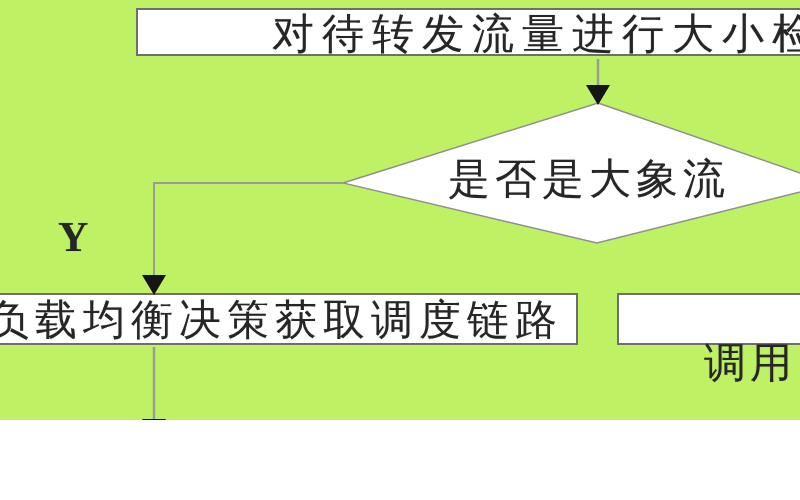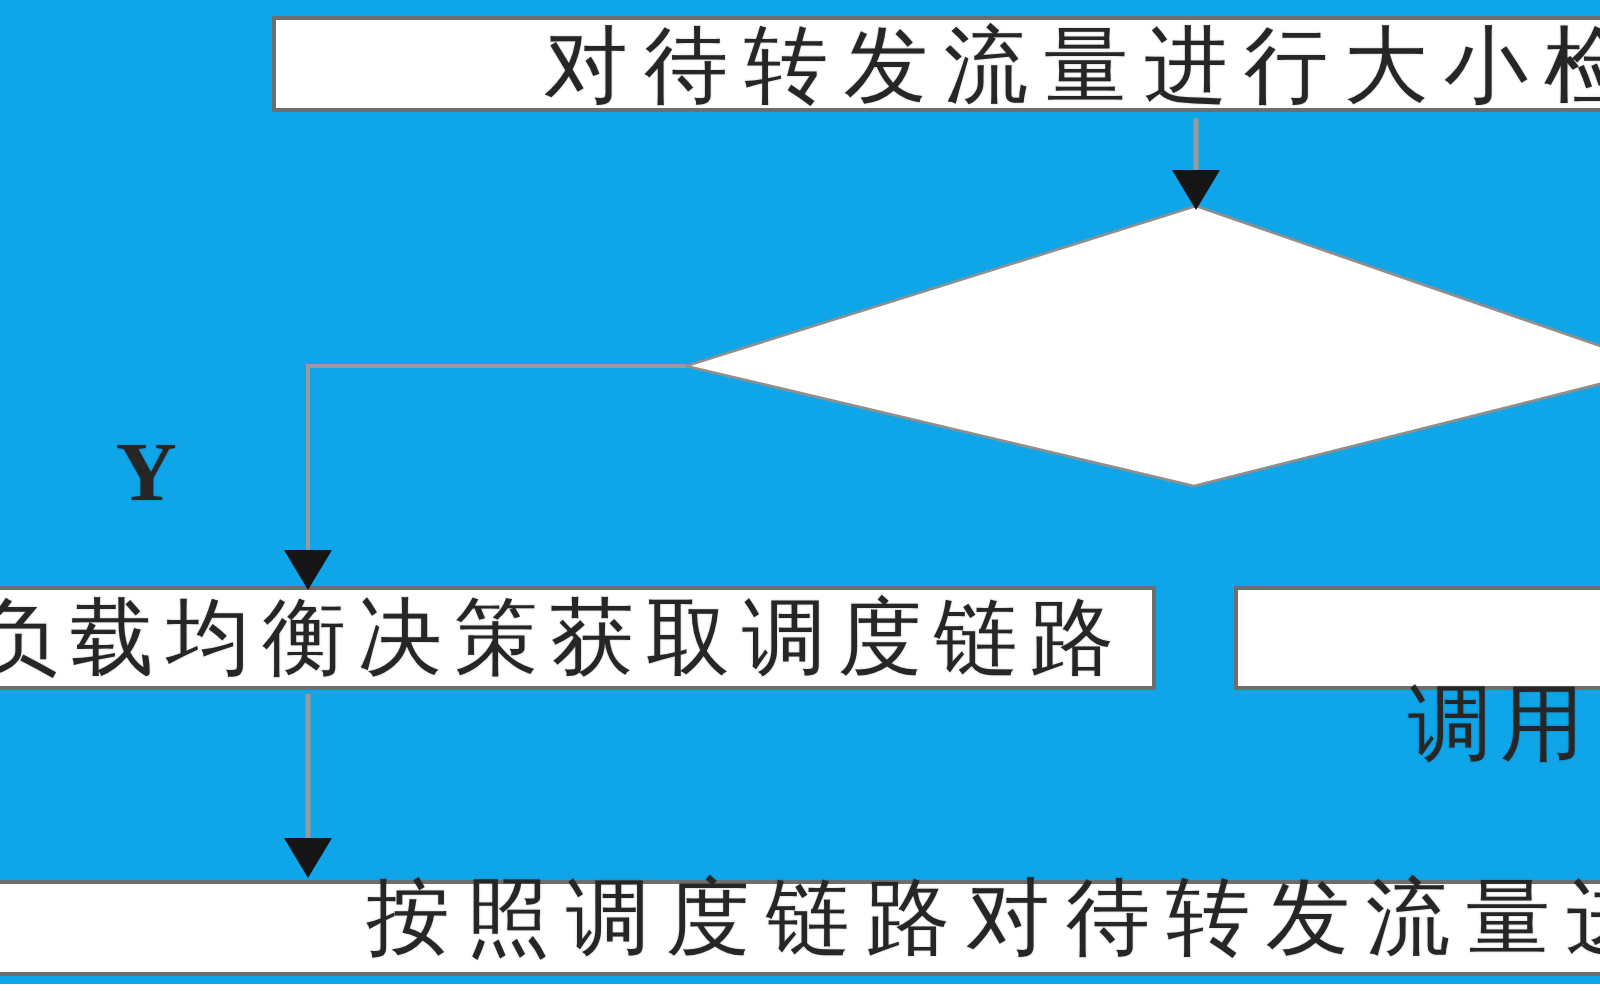--- a/index.html
+++ b/index.html
@@ -3,23 +3,23 @@
 <meta charset="utf-8">
 <style>
   html, body {
     margin: 0;
     padding: 0;
     background: #ffffff;
   }
   #canvas {
     position: relative;
     width: 800px;
-    height: 492px;
+    height: 420px;
     overflow: hidden;
-    background: #0ea5e9;
+    background: #bef264;
     font-family: "Liberation Serif", "DejaVu Serif", serif;
   }
   .box {
     position: absolute;
     box-sizing: border-box;
     background: #ffffff;
     border: 2px solid #6e6e6e;
     z-index: 1;
   }
   #connectors {
@@ -71,20 +71,21 @@
 
     <polyline points="343,183 154,183 154,277" fill="none" stroke="#9a9a9a" stroke-width="2"></polyline>
     <polygon points="142,275 166,275 154,295" fill="#151515"></polygon>
 
     <line x1="154" y1="347" x2="154" y2="421" stroke="#9a9a9a" stroke-width="2.5"></line>
     <polygon points="142,419 166,419 154,439" fill="#151515"></polygon>
   </svg>
 
   <span class="lbl lbl-top">对待转发流量进行大小检</span>
 
+  <span class="lbl lbl-decision">是否是大象流</span>
 
   <span class="lbl lbl-yes">Y</span>
 
   <span class="lbl lbl-left">负载均衡决策获取调度链路</span>
 
   <span class="lbl lbl-right">调用</span>
 
   <span class="lbl lbl-bottom">按照调度链路对待转发流量进</span>
 </div>
 

